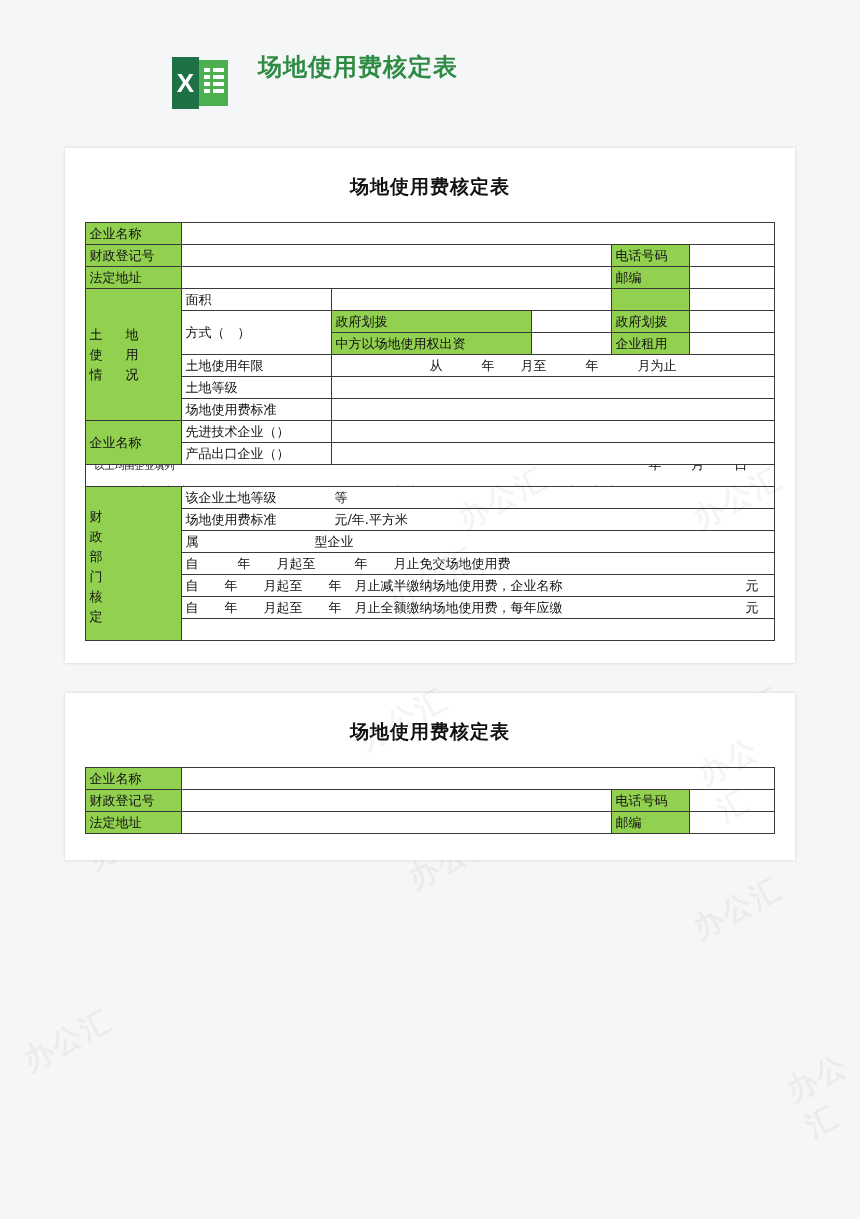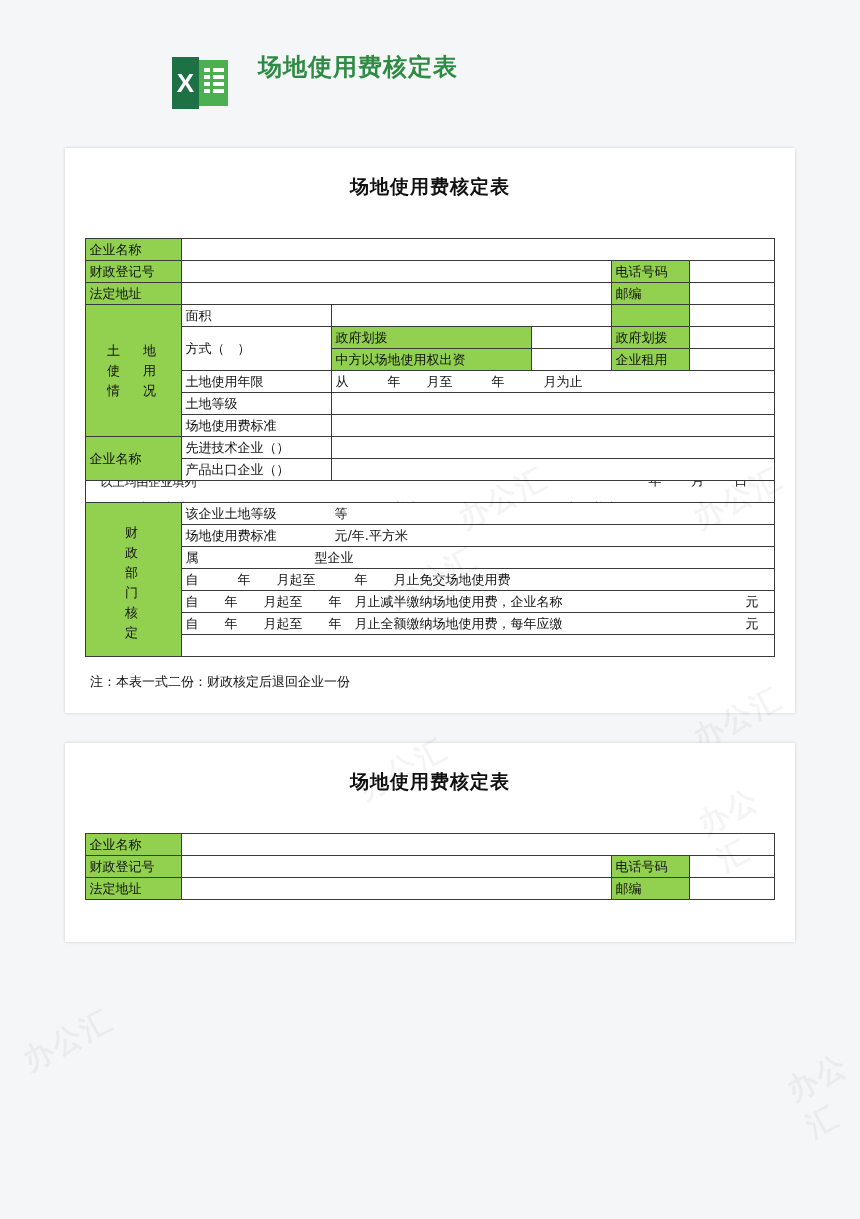--- a/index.html
+++ b/index.html
@@ -80,57 +80,57 @@
     font-size: 19px;
     font-weight: bold;
     color: #111;
     padding: 26px 0 22px 0;
     font-family: "DejaVu Serif", "Liberation Serif", serif;
     letter-spacing: 1px;
   }
 
   table.form {
     border-collapse: collapse;
-    margin: 16px auto;
+    margin: 0 auto;
     width: 688px;
     table-layout: fixed;
     font-family: "DejaVu Serif", "Liberation Serif", serif;
     padding-left: 40px;
   }
   table.form td {
     border: 1px solid #3a3a3a;
     font-size: 13px;
     color: #111;
     height: 22px;
     padding: 0 3px;
     line-height: 20px;
     vertical-align: middle;
     white-space: nowrap;
     overflow: hidden;
   }
   td.g { background: #92d050; }
-  td.blank { background: #fff; }
+  td.blank { background: #fff; text-align: center; }
 
   .vlabel {
-    text-align: center;
+    text-align: left;
     letter-spacing: 5px;
     line-height: 22px;
     font-size: 13px;
   }
   .vlabel span { display: block; }
 
   .sig-cell { height: 175px; vertical-align: top; padding: 0; position: relative; }
   .sig-row1 {
     position: absolute; top: 17px; left: 8px; right: 8px;
     font-size: 13.5px;
   }
   .sig-row1 .s1 { position: absolute; left: 2px; }
   .sig-row1 .s2 { position: absolute; left: 245px; }
   .sig-row1 .s3 { position: absolute; left: 430px; }
-  .sig-foot { position: absolute; bottom: 10px; left: 14px; font-size: 12px; }
+  .sig-foot { position: absolute; bottom: 10px; left: 8px; font-size: 10px; }
   .sig-date { position: absolute; bottom: 10px; right: 18px; font-size: 13.5px; letter-spacing: 8px; font-family: Liberation Mono, monospace; }
 
   .fin-text { padding-left: 6px; font-size: 13px; }
   .fin-text .sp2 { display: inline-block; width: 58px; }
   .fin-right { float: right; padding-right: 12px; }
 
   .stamp-cell { height: 120px; vertical-align: middle; text-align: center; position: relative; }
 
   .note {
     width: 688px; margin: 14px auto 0 auto;
@@ -307,21 +307,20 @@
         </td>
       </tr>
       <tr>
         <td class="stamp-cell" colspan="5">
           
         </td>
       </tr>
     </tbody>
   </table>
 
-  <div class="note">注：本表一式二份：财政核定后退回企业一份</div>
 
   <div class="wm" style="left:390px; top:330px;">办公汇</div>
   <div class="wm" style="left:320px; top:410px;">办公汇</div>
   <div class="wm" style="left:625px; top:330px;">办公汇</div>
   <div class="wm" style="left:625px; top:550px;">办公汇</div>
   <div class="wm" style="left:20px; top:670px;">办公汇</div>
   <div class="wm" style="left:340px; top:690px;">办公汇</div>
   <div class="wm" style="left:625px; top:740px;">办公汇</div>
 </div>
 

